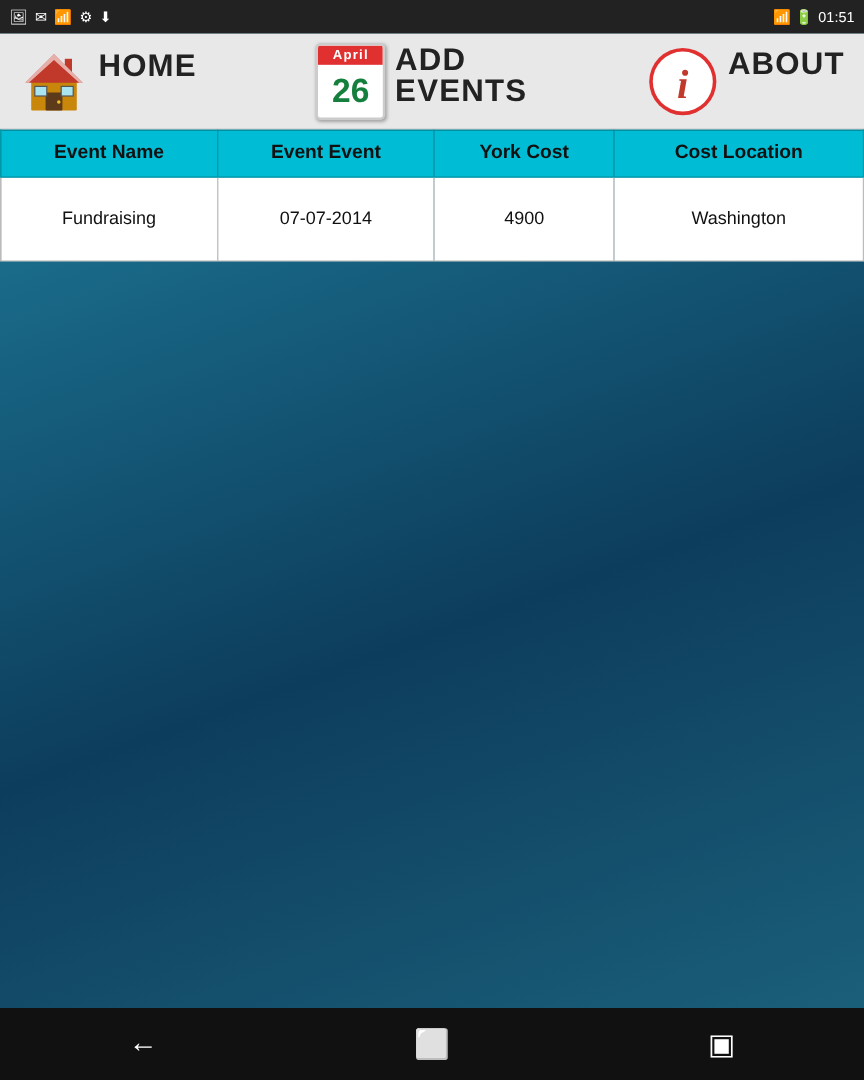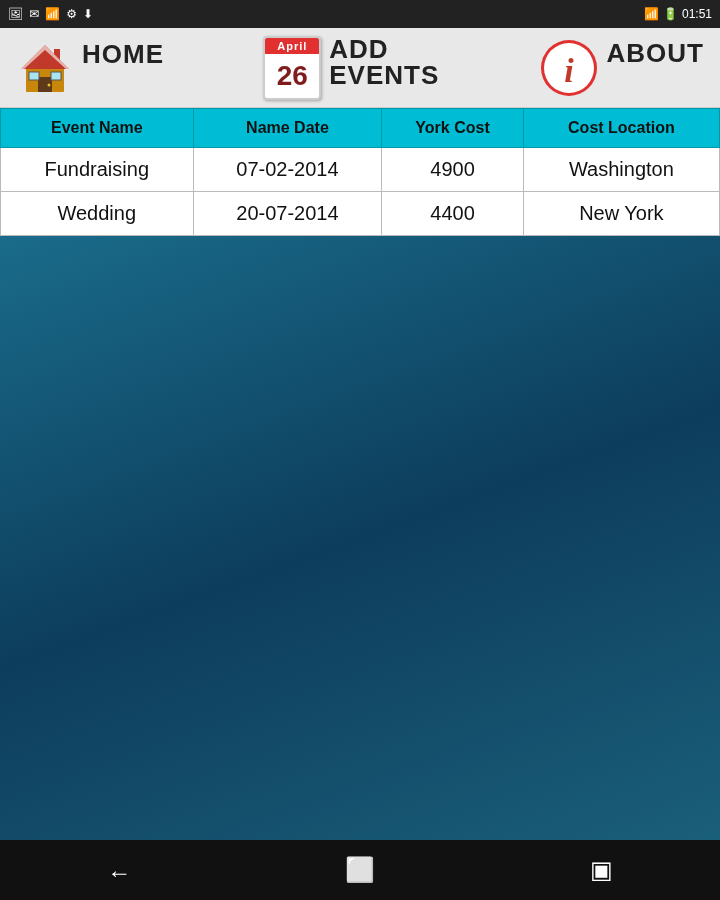--- a/index.html
+++ b/index.html
@@ -91,21 +91,21 @@
       padding: 2px 0;
       letter-spacing: 1px;
     }
     .calendar-day {
       flex: 1;
       display: flex;
       align-items: center;
       justify-content: center;
       font-size: 28px;
       font-weight: bold;
-      color: #7f1d1d;
+      color: #15803d;
     }
 
     
     .about-icon-wrap {
       width: 60px;
       height: 60px;
     }
 
     
     .add-events-text {
@@ -128,23 +128,23 @@
       color: #111;
       font-size: 16px;
       font-weight: bold;
       text-align: center;
       padding: 10px 4px;
       border: 1px solid #0097a7;
     }
     td {
       background: white;
       color: #111;
-      font-size: 20px;
+      font-size: 15px;
       text-align: center;
-      padding: 10px 4px;
+      padding: 26px 4px;
       border: 1px solid #bbb;
     }
 
     
     .content-area {
       flex: 1;
       background: linear-gradient(160deg, #1a6b8a 0%, #0d3d5c 50%, #1a5f7a 100%);
     }
 
     
@@ -229,37 +229,31 @@
     </div>
     <span class="nav-item-label">ABOUT</span>
   </div>
 </div>
 
 <div class="table-container">
   <table>
     <thead>
       <tr>
         <th>Event Name</th>
-        <th>Name Date</th>
+        <th>Event Event</th>
         <th>York Cost</th>
         <th>Cost Location</th>
       </tr>
     </thead>
     <tbody id="table-body">
     <tr>
           <td>Fundraising</td>
-          <td>07-02-2014</td>
+          <td>07-07-2014</td>
           <td>4900</td>
           <td>Washington</td>
-        </tr>
-        <tr>
-          <td>Wedding</td>
-          <td>20-07-2014</td>
-          <td>4400</td>
-          <td>New York</td>
         </tr>
       </tbody>
   </table>
 </div>
 
 <div class="content-area"></div>
 
 <div class="bottom-nav">
   <span class="bottom-btn">←</span>
   <span class="bottom-btn">⬜</span>

